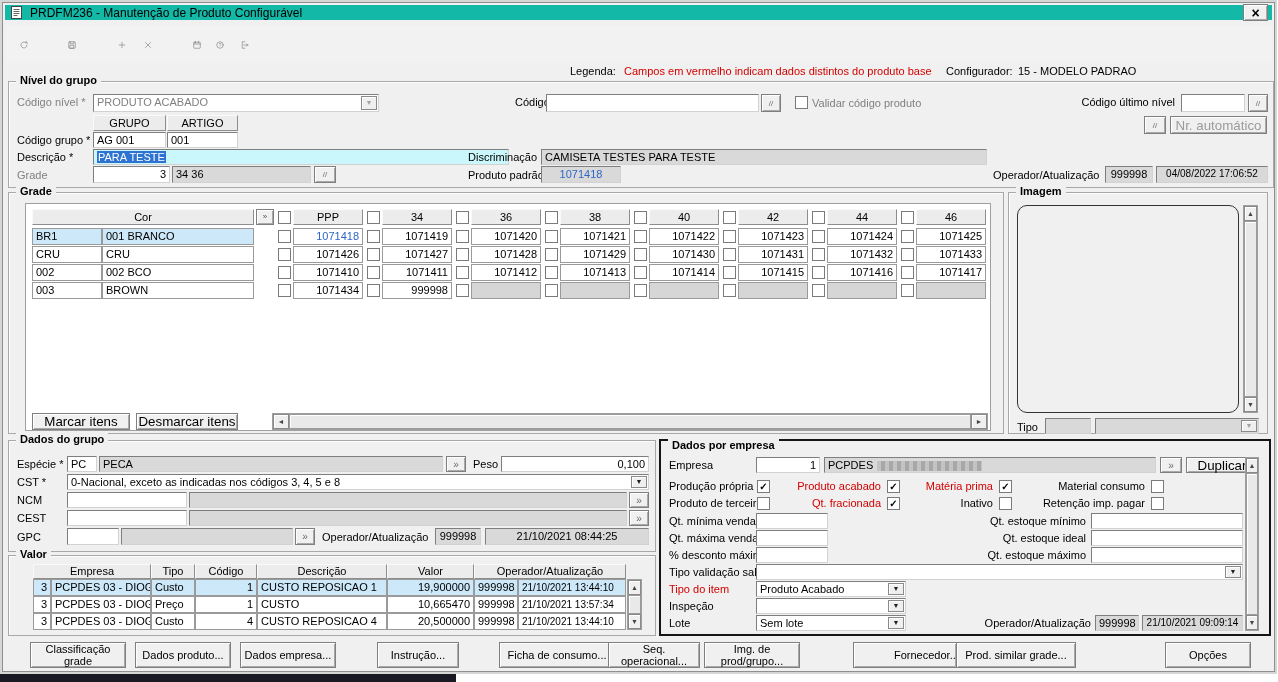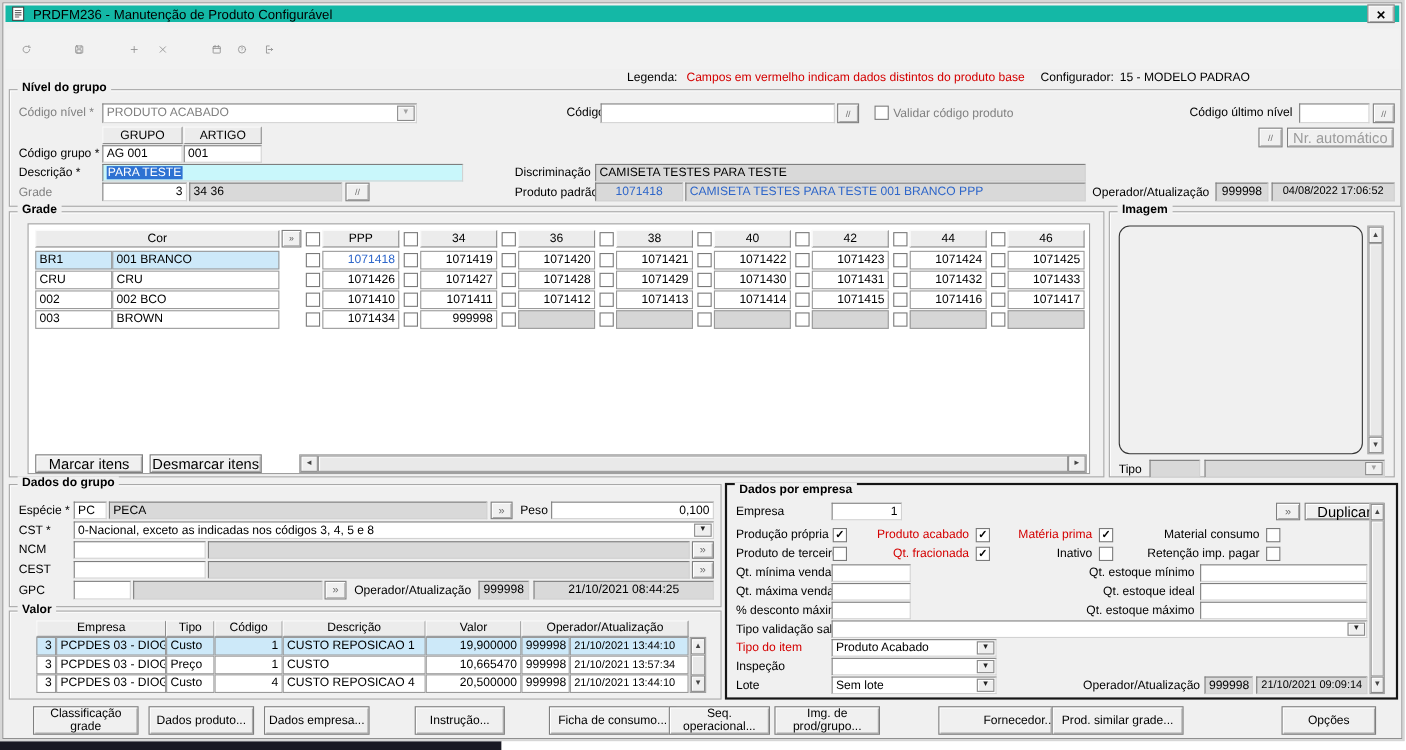--- a/index.html
+++ b/index.html
@@ -190,33 +190,32 @@
       <div class="ghdr" style="position:absolute;left:84px;top:33px;width:73px">GRUPO</div>
       <div class="ghdr" style="position:absolute;left:158px;top:33px;width:71px">ARTIGO</div>
       <button class="btn lkbtn" style="left:1135px;top:34px;width:22px;height:18px">//</button>
       <button class="btn" style="position:absolute;left:1161px;top:34px;width:97px;height:18px;color:#9b9b9b">Nr. automático</button>
 
       <span class="lbl" style="left:8px;top:52px">Código grupo *</span>
       <div class="sunken" style="left:84px;top:50px;width:73px;height:16px">AG 001</div>
       <div class="sunken" style="left:158px;top:50px;width:71px;height:16px">001</div>
 
       <span class="lbl" style="left:8px;top:69px">Descrição *</span>
-      <div class="sunken cyanf" style="left:84px;top:67px;width:328px;height:16px">
+      <div class="sunken cyanf" style="left:84px;top:67px;width:416px;height:16px">
         <span class="selspan">PARA TESTE</span>
       </div>
       <span class="lbl" style="left:459px;top:69px">Discriminação</span>
       <div class="sunken gray" style="left:532px;top:67px;width:446px;height:16px">CAMISETA TESTES PARA TESTE</div>
 
       <span class="lbl dim" style="left:8px;top:87px">Grade</span>
       <div class="sunken rgt" style="left:84px;top:84px;width:77px;height:17px">3</div>
       <div class="sunken gray" style="left:163px;top:84px;width:139px;height:17px">34 36</div>
       <button class="btn lkbtn" style="left:305px;top:84px;width:22px;height:17px">//</button>
       <span class="lbl" style="left:459px;top:87px">Produto padrão</span>
       <div class="sunken gray blue ctr" style="left:532px;top:84px;width:80px;height:17px">1071418</div>
-      <div class="sunken gray blue" style="left:614px;top:84px;width:364px;height:17px">CAMISETA TESTES PARA TESTE 001 BRANCO PPP</div>
       <span class="lbl" style="left:984px;top:87px">Operador/Atualização</span>
       <div class="sunken gray ctr" style="left:1096px;top:84px;width:48px;height:17px">999998</div>
       <div class="sunken gray ctr f105" style="left:1147px;top:84px;width:112px;height:17px">04/08/2022 17:06:52</div>
     </div>
 
     <div class="group" style="left:6px;top:190px;width:996px;height:242px">
       <span class="gtitle">Grade</span>
       <div class="panel" style="left:16px;top:10px;width:966px;height:228px">
         <div id="grade-head" style="position:absolute;left:6px;top:5px;display:flex">
             <div class="ghdr cor-h">Cor</div>
@@ -428,20 +427,23 @@
         <span class="thumb"></span>
         <span class="sbtn">▼</span>
       </div>
     </div>
 
     <div class="black-box" style="left:657px;top:437px;width:612px;height:197px">
       <span class="gtitle" style="top:-2px">Dados por empresa</span>
 
       <span class="lbl" style="left:8px;top:18px">Empresa</span>
       <div class="sunken rgt" style="left:95px;top:16px;width:64px;height:16px">1</div>
+      <div class="sunken gray" style="left:163px;top:16px;width:332px;height:16px">
+        <span>PCPDES</span><span class="redact"></span>
+      </div>
       <button class="btn lkbtn" style="left:499px;top:16px;width:22px;height:16px;font-size:10px">»</button>
       <button class="btn" style="position:absolute;left:525px;top:16px;width:72px;height:16px">Duplicar</button>
 
       <div class="sb v" style="left:584px;top:16px;width:14px;height:174px">
         <span class="sbtn">▲</span>
         <span class="thumb"></span>
         <span class="sbtn">▼</span>
       </div>
 
       <div id="dpe-checkboxes" style="position:absolute;left:8px;top:37px;width:520px">

